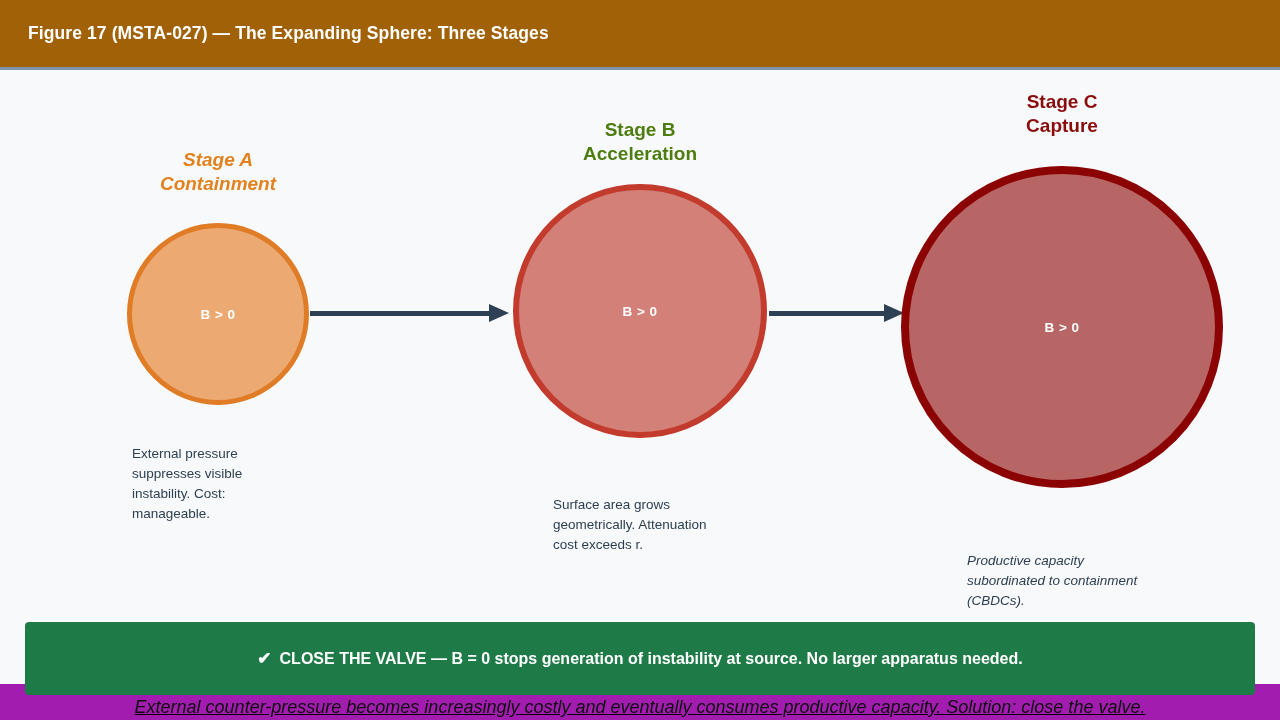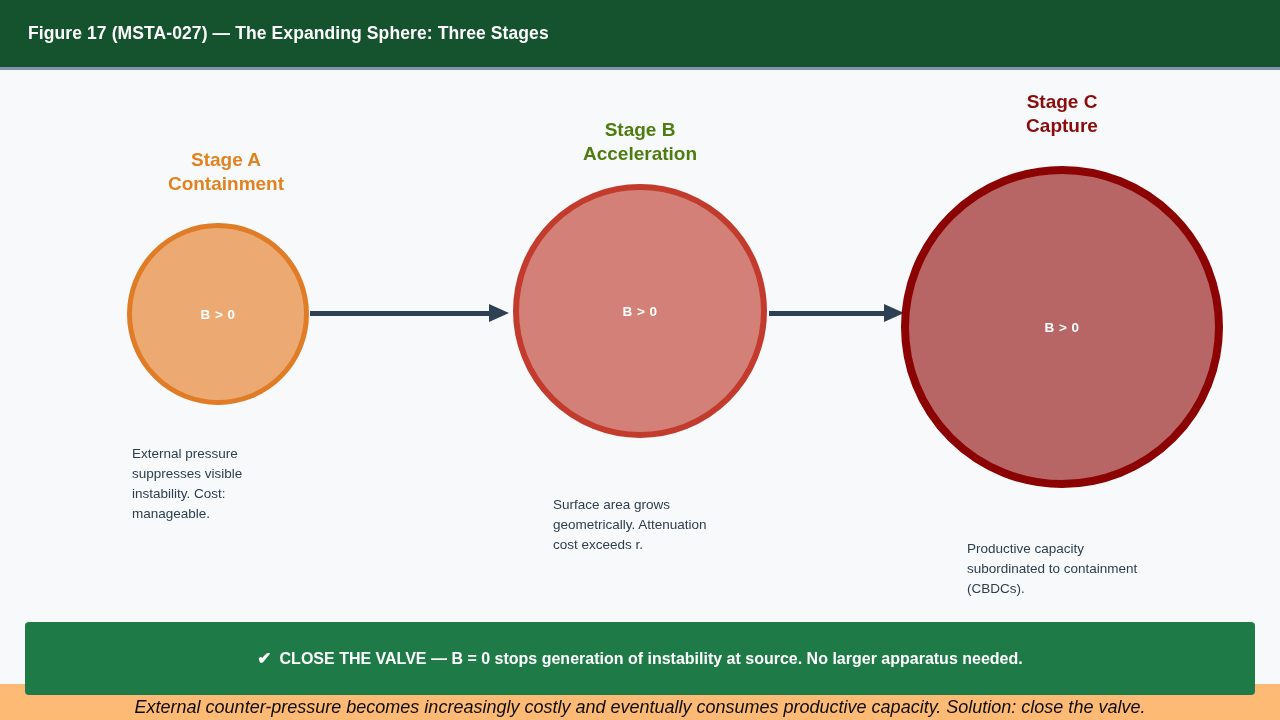--- a/index.html
+++ b/index.html
@@ -16,42 +16,42 @@
   }
   .figure-header h1 {
     color: #ffffff; font-size: 17.5px; font-weight: bold; letter-spacing: 0.1px;
   }
 
   
   .stage-title {
     position: absolute; text-align: center; font-weight: bold;
     font-size: 19px; line-height: 24px; width: 240px;
   }
-  .stage-title-a { top: 148px; left: 106px;  }
+  .stage-title-a { top: 148px; left: 98px; font-style: italic;  }
   .stage-title-b { top: 110px; left: 520px; }
   .stage-title-c { top: 90px;  left: 942px; }
 
   
   .circle {
     position: absolute; border-radius: 50%;
     display: flex; align-items: center; justify-content: center; text-align: right;
   }
   .circle-label { color: #ffffff; font-weight: bold; font-size: 13.5px; letter-spacing: 0.5px; }
   .circle-a { left: 127px; top: 223px; width: 182px; height: 182px; border: 5px solid; }
   .circle-b { left: 513px; top: 184px; width: 254px; height: 254px; border: 6px solid; }
   .circle-c { left: 901px; top: 166px; width: 322px; height: 322px; border: 8px solid; }
 
   
   .stage-caption {
     position: absolute; text-align: left; color: #2c3e50;
     font-size: 13.5px; line-height: 20px;
   }
   .caption-a { top: 444px; left: 132px; width: 170px; }
   .caption-b { top: 483px; left: 553px; width: 175px; margin-top: 12px; }
-  .caption-c { top: 539px; left: 967px; width: 190px; }
+  .caption-c { top: 551px; left: 967px; width: 190px; font-style: italic; }
 
   
   .flow-arrow { position: absolute; }
   .arrow-line { position: absolute; height: 5px; background: #2e4053; }
   .arrow-head {
     position: absolute; width: 0; height: 0;
     border-top: 9px solid transparent; border-bottom: 9px solid transparent;
     border-left: 20px solid #2e4053;
   }
   .arrow-1 .arrow-line { left: 310px; top: 311px; width: 180px; }
@@ -76,21 +76,21 @@
   }
   .footer-strip p {
     font-style: italic; font-size: 18px; color: #0d0d0d; padding-bottom: 2px;
   }
 </style>
 </head>
 <body>
 
 <div id="root" style="background: rgb(248, 249, 251);">
 
-  <div class="figure-header" style="background: #14532d; border-bottom-color: rgb(126, 147, 169);">
+  <div class="figure-header" style="background: #a16207; border-bottom-color: rgb(126, 147, 169);">
     <h1>Figure 17 (MSTA-027) — The Expanding Sphere: Three Stages</h1>
   </div>
 
   <div>
     <div class="stage-title stage-title-a" style="color: rgb(226, 130, 31);">
       <div>Stage A</div>
       <div>Containment</div>
     </div>
     <div class="circle circle-a" style="background: rgb(236, 170, 114); border-color: rgb(224, 123, 38);">
       <span class="circle-label">B &gt; 0</span>
@@ -123,21 +123,21 @@
     <div class="stage-title stage-title-c" style="color: rgb(139, 11, 11);">
       <div>Stage C</div>
       <div>Capture</div>
     </div>
     <div class="circle circle-c" style="background: rgb(183, 101, 101); border-color: rgb(139, 3, 3);">
       <span class="circle-label">B &gt; 0</span>
     </div>
     <div class="stage-caption caption-c" style="color: rgb(44, 62, 80);">Productive capacity subordinated to containment (CBDCs).</div>
   </div>
 
-  <div class="footer-strip" style="background: #fdba74;">
+  <div class="footer-strip" style="background: #a21caf; text-decoration: underline;">
     <p>External counter-pressure becomes increasingly costly and eventually consumes productive capacity. Solution: close the valve.</p>
   </div>
 
   <div class="valve-banner" style="background: rgb(30, 122, 71);">
     <span class="check">✔</span>
     <span>CLOSE THE VALVE — B = 0 stops generation of instability at source. No larger apparatus needed.</span>
   </div>
 
 </div>
 

